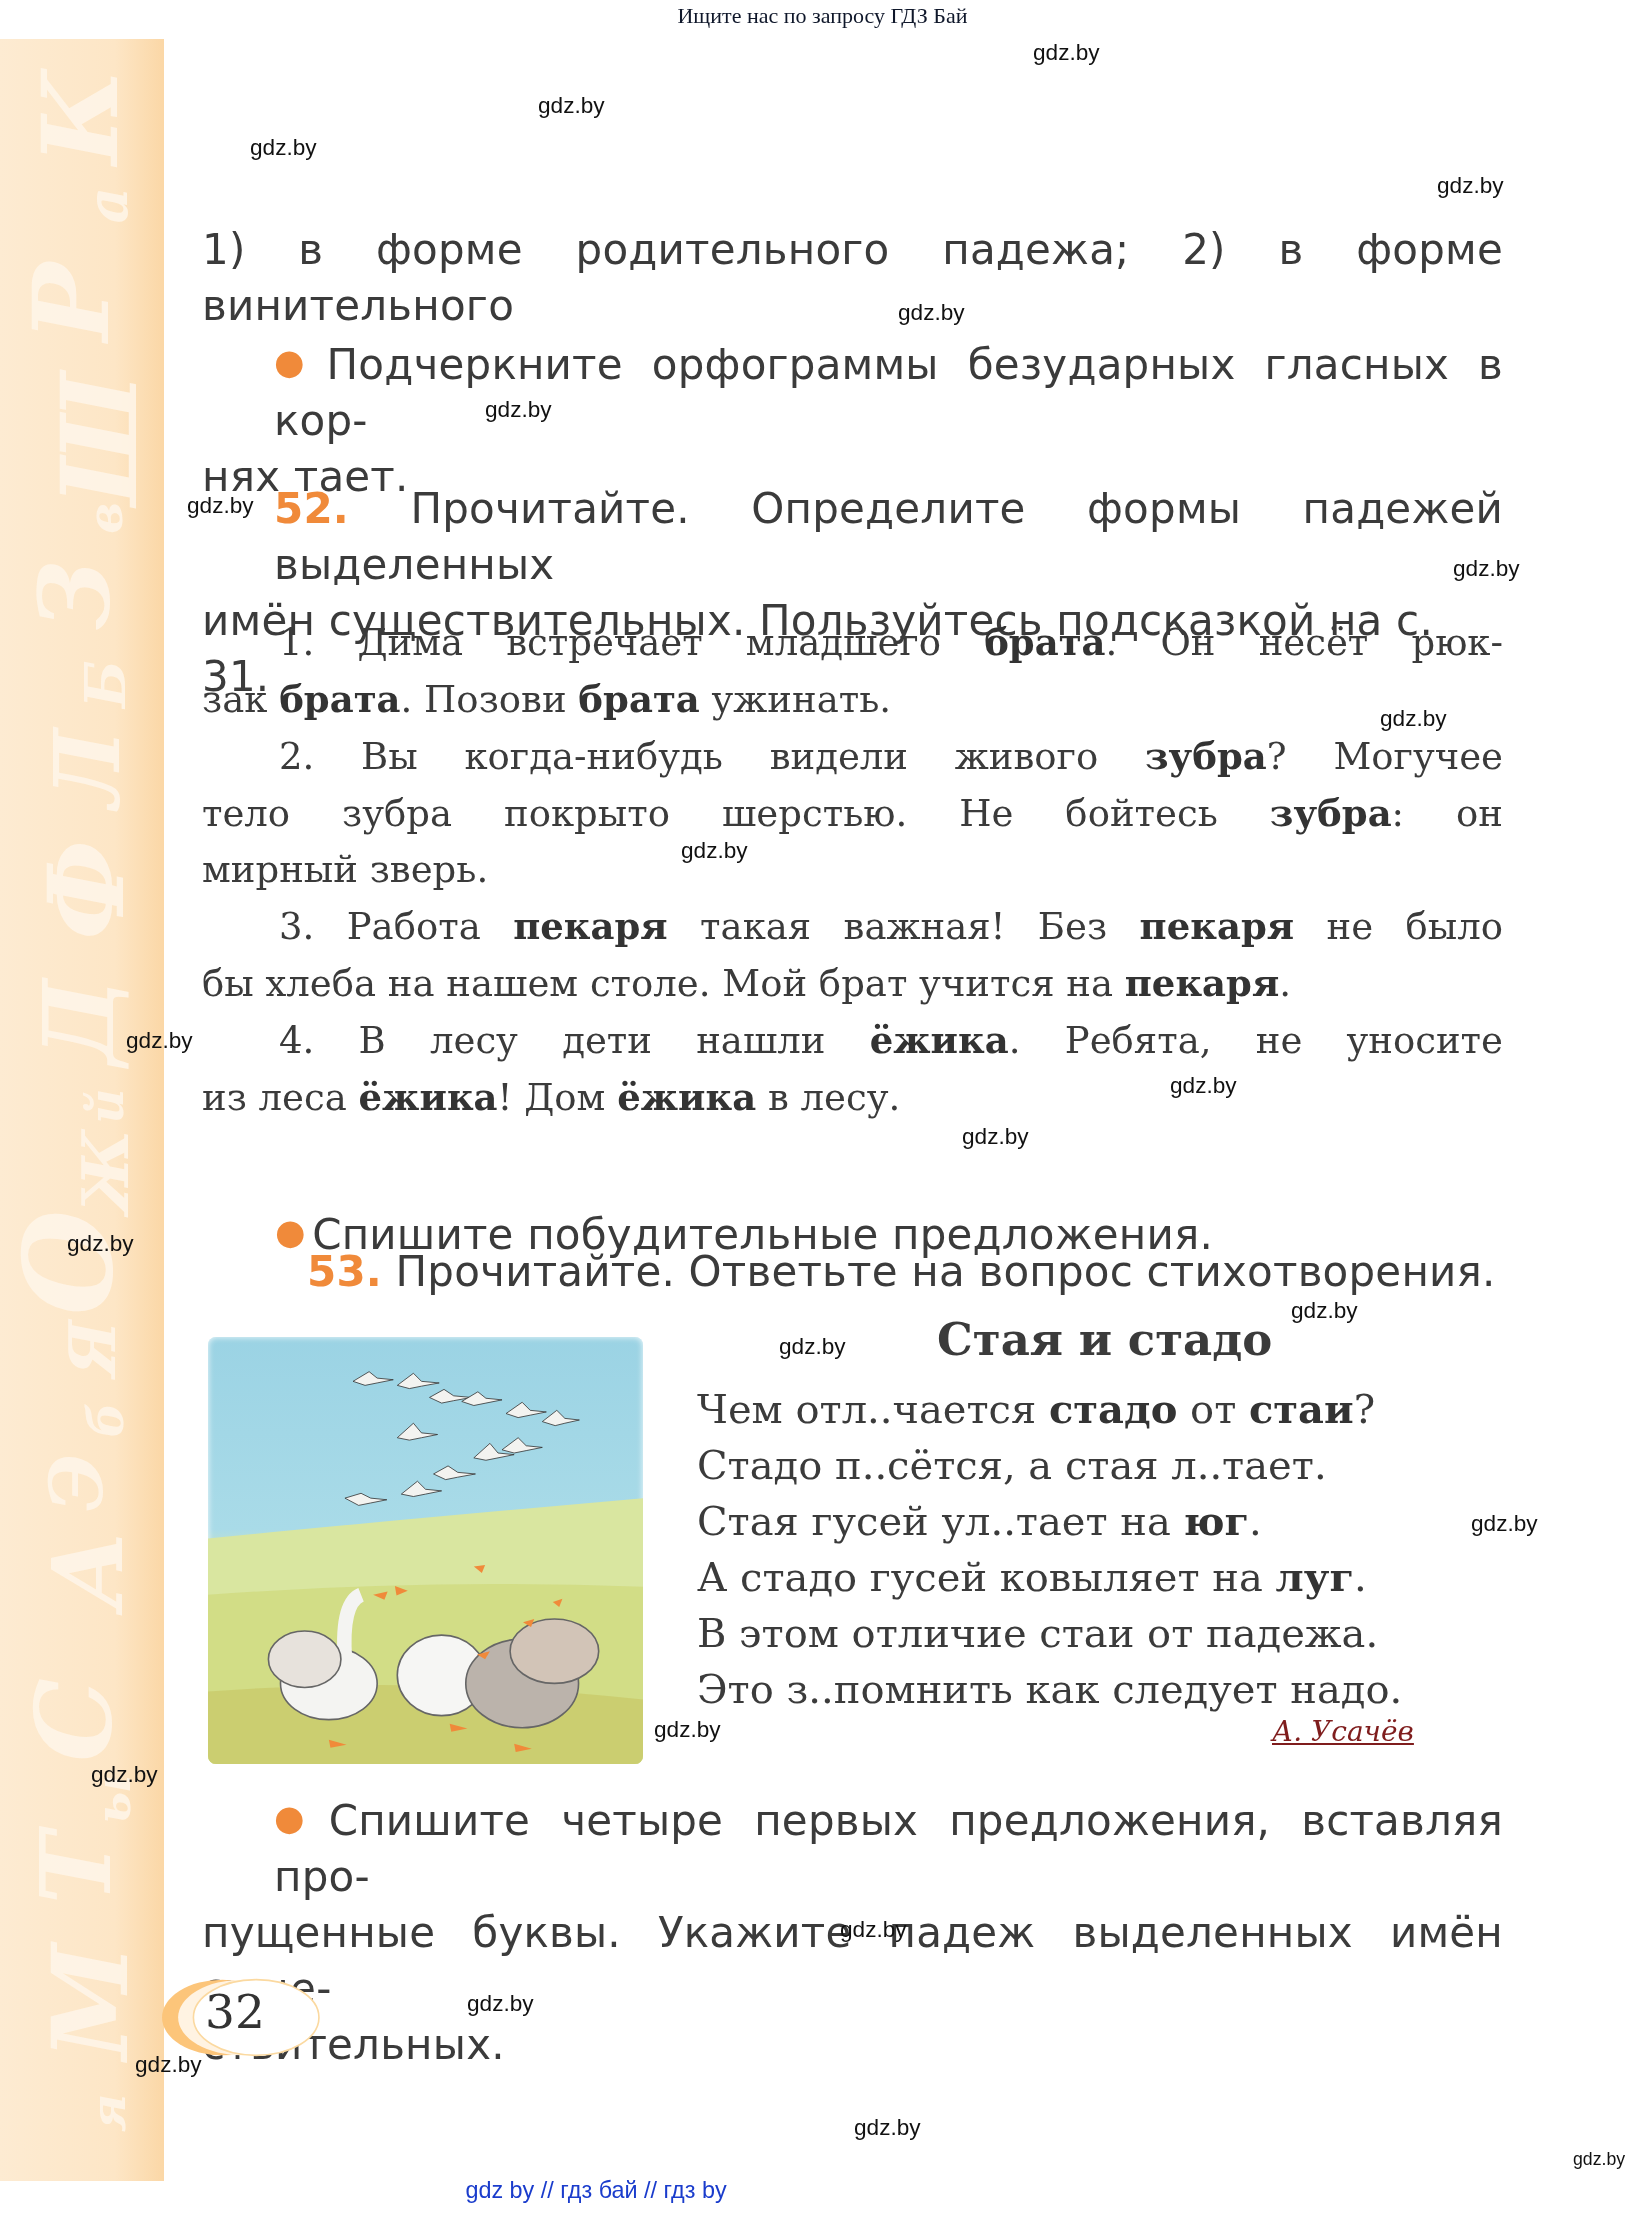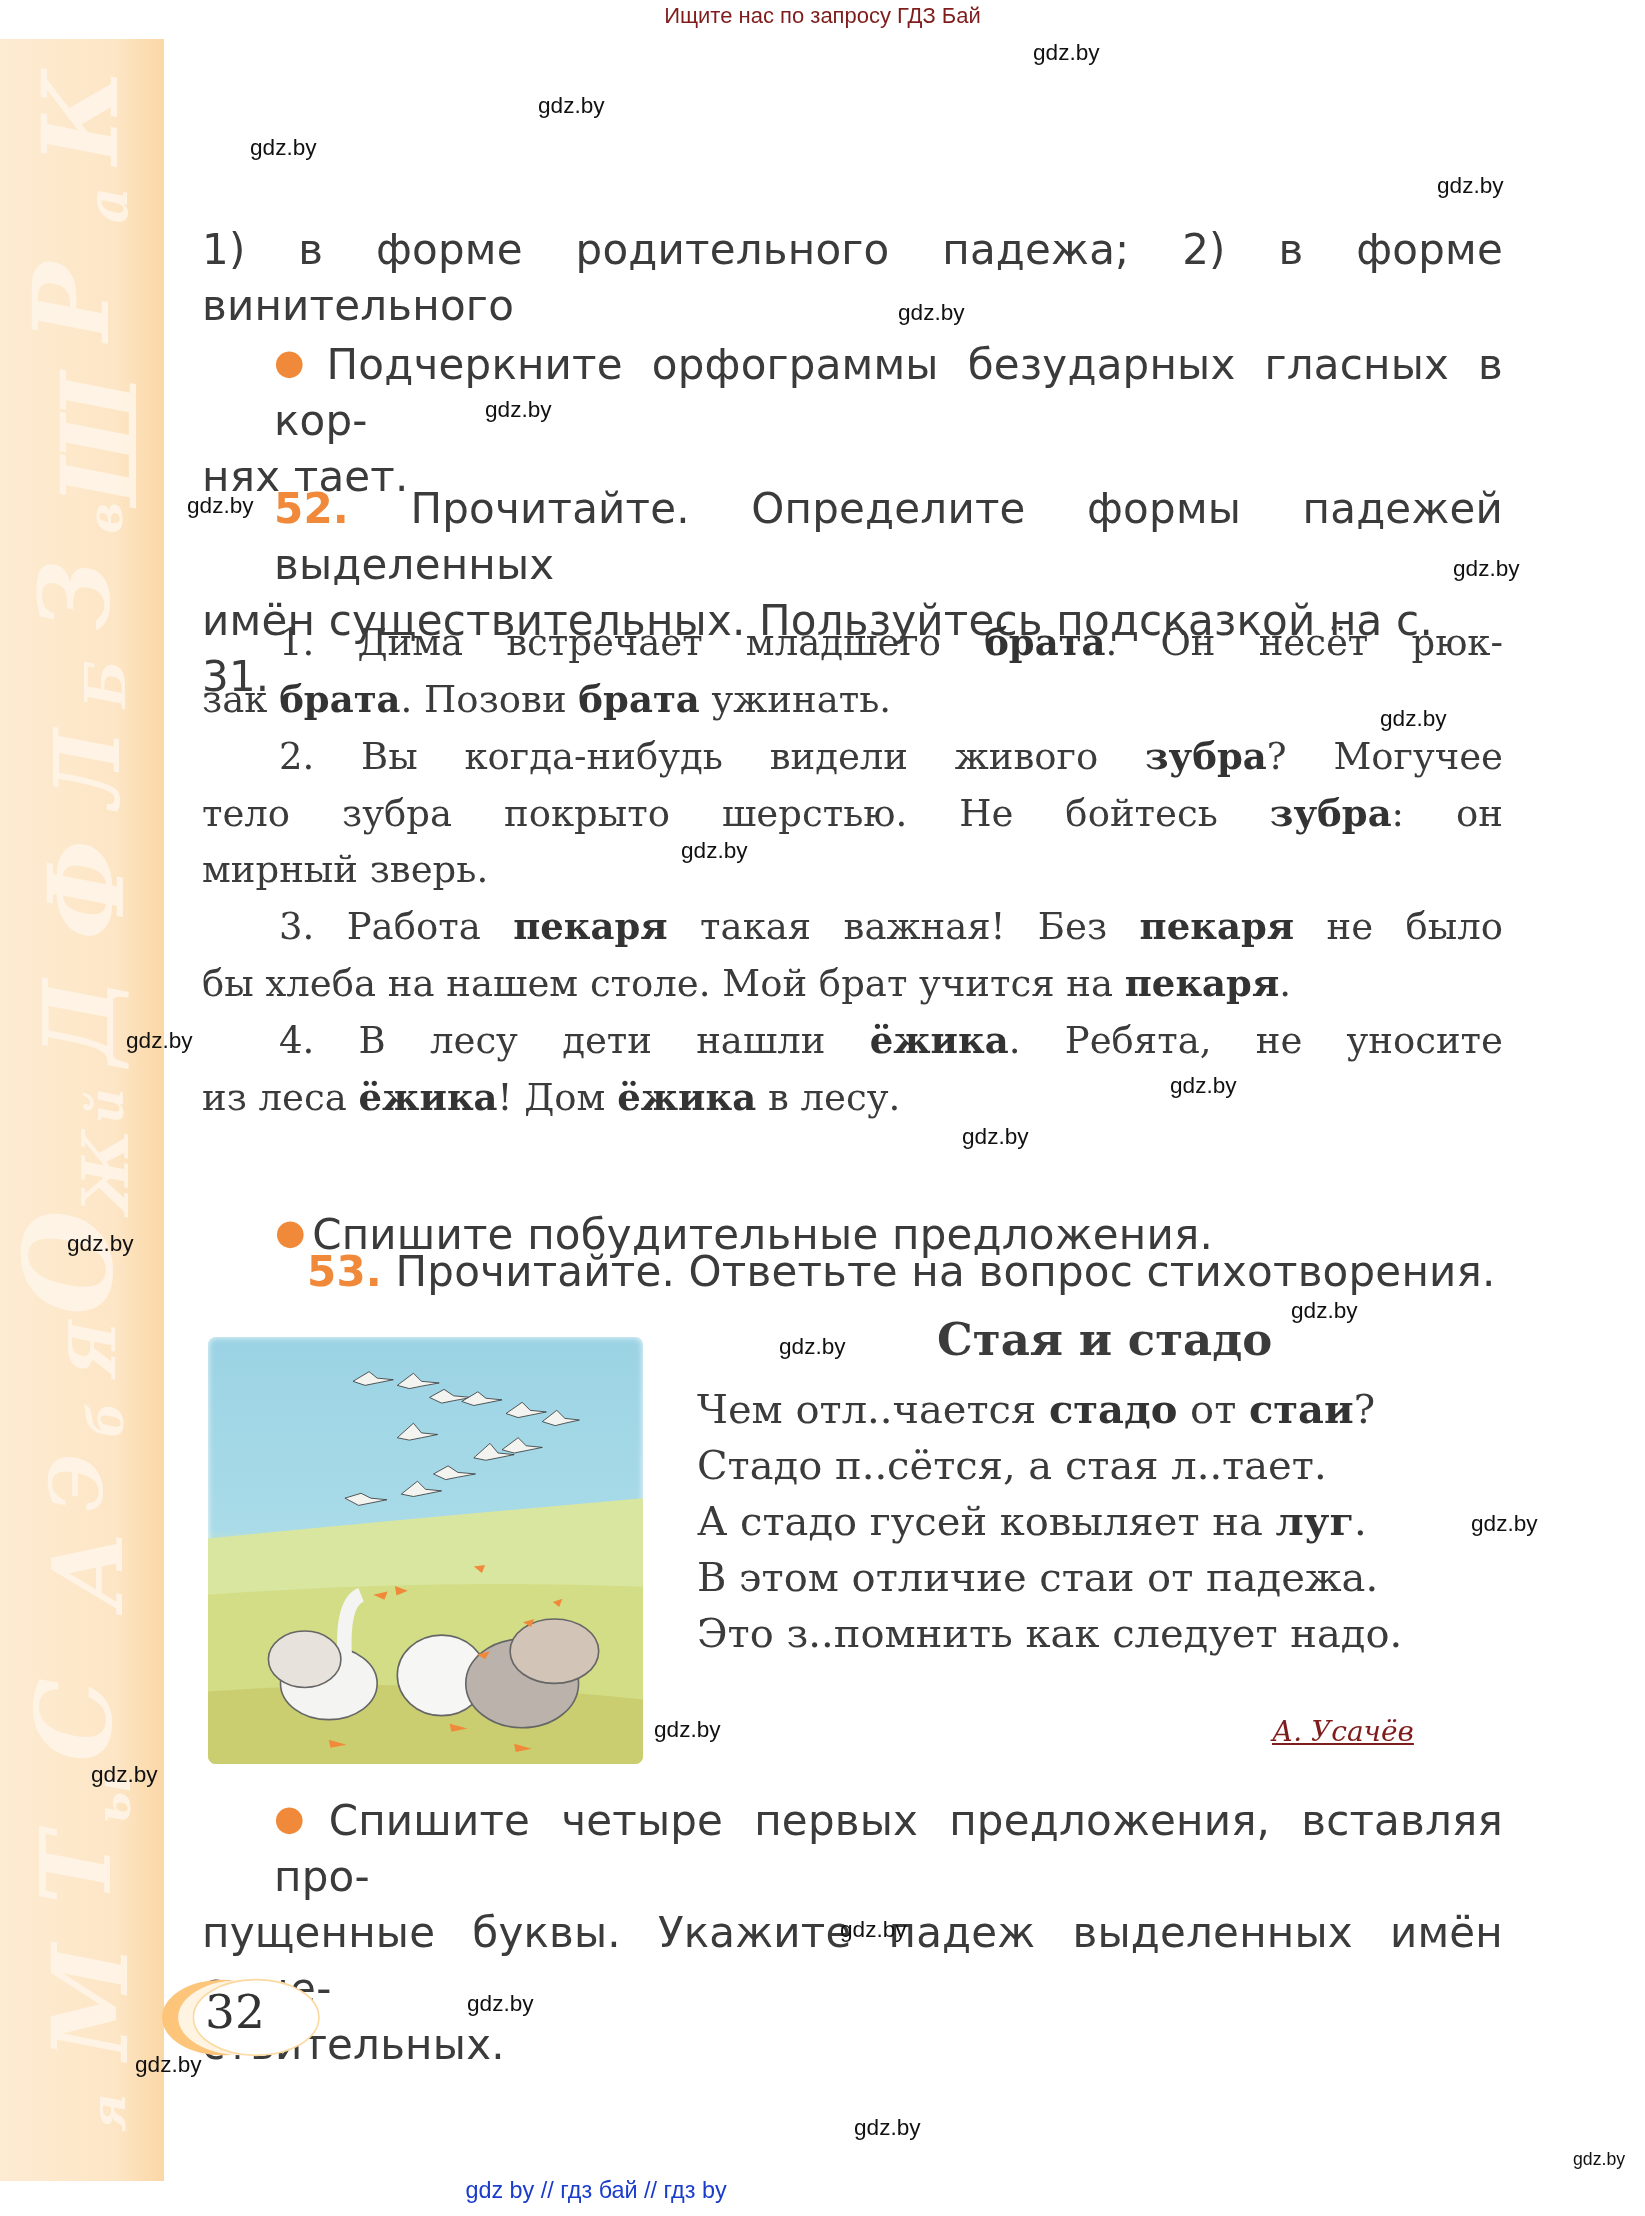--- a/index.html
+++ b/index.html
@@ -1,18 +1,18 @@
 <!DOCTYPE html>
 <html style="font-size:13px"><head>
 <meta charset="utf-8">
 <style>
   html, body { margin:0; padding:0; }
   body { width:1645px; height:2216px; position:relative; background:#ffffff; overflow:hidden; font-family:"DejaVu Sans", sans-serif; color:#3a3a3a; }
   .abs { position:absolute; }
-  .top-banner { top:3.2px; left:0; width:1645px; text-align:center; color:#7f1d1d; font-family:Liberation Sans, sans-serif; font-size:22px; }
+  .top-banner { top:3.2px; left:0; width:1645px; text-align:center; color:#0f172a; font-family:Liberation Serif, serif; font-size:22px; }
   .sidebar { left:0; top:39px; width:164px; height:2142px; background:linear-gradient(to right,#fdebd2 0%,#fde6c6 70%,#fbd7a6 100%); overflow:hidden; }
   .sidebar .glyph { position:absolute; color:#fff6ea; opacity:0.85; font-family:"DejaVu Serif", serif; font-weight:bold; font-style:italic; transform:rotate(-90deg); }
   .wm { position:absolute; font-family:"Liberation Sans", sans-serif; font-size:22.6px; color:#111; }
   .sans { font-family:"DejaVu Sans", sans-serif; font-size:42px; line-height:56px; color:#3b3b3b; letter-spacing:0.2px; }
   .serif { font-family:"DejaVu Serif", serif; font-size:37px; line-height:56px; color:#3b3b3b; }
   .serif b { font-weight:bold; color:#333; }
   .num { color:#f08a3a; font-weight:bold; }
   .bullet { color:#f08a3a; font-size:35px; vertical-align:4.8px; margin-right:6.4px; }
   .justify { text-align:justify; text-align-last:justify; }
   .lastline { text-align:left; text-align-last:left; }
@@ -120,20 +120,21 @@
         <path d="M380 505 l22 6 l-20 4z"></path>
     </g>
   </svg>
 </div>
 
 <div class="abs wm" style="left:779px;top:1334px;">gdz.by</div>
 <div class="abs poem-title" style="left:937px;top:1313px;">Стая и стадо</div>
 <div class="abs" id="poem" style="left:697px;top:1381px;">
     <div class="poem-line">Чем отл..чается <b>стадо</b> от <b>стаи</b>?</div>
     <div class="poem-line">Стадо п..сётся, а стая л..тает.</div>
+    <div class="poem-line">Стая гусей ул..тает на <b>юг</b>.</div>
     <div class="poem-line">А стадо гусей ковыляет на <b>луг</b>.</div>
     <div class="poem-line">В этом отличие стаи от падежа.</div>
     <div class="poem-line">Это з..помнить как следует надо.</div>
   </div>
 <div class="abs author" style="left:1272px;top:1715px;">А. Усачёв</div>
 
 <div class="abs sans" style="left:202px;top:1790px;width:1301px;">
   <div class="justify" style="padding-left:72px;"><span class="bullet">●</span><span>Спишите четыре первых предложения, вставляя про-</span></div>
   <div class="justify">пущенные буквы. Укажите падеж выделенных имён суще-</div>
   <div>ствительных.</div>

